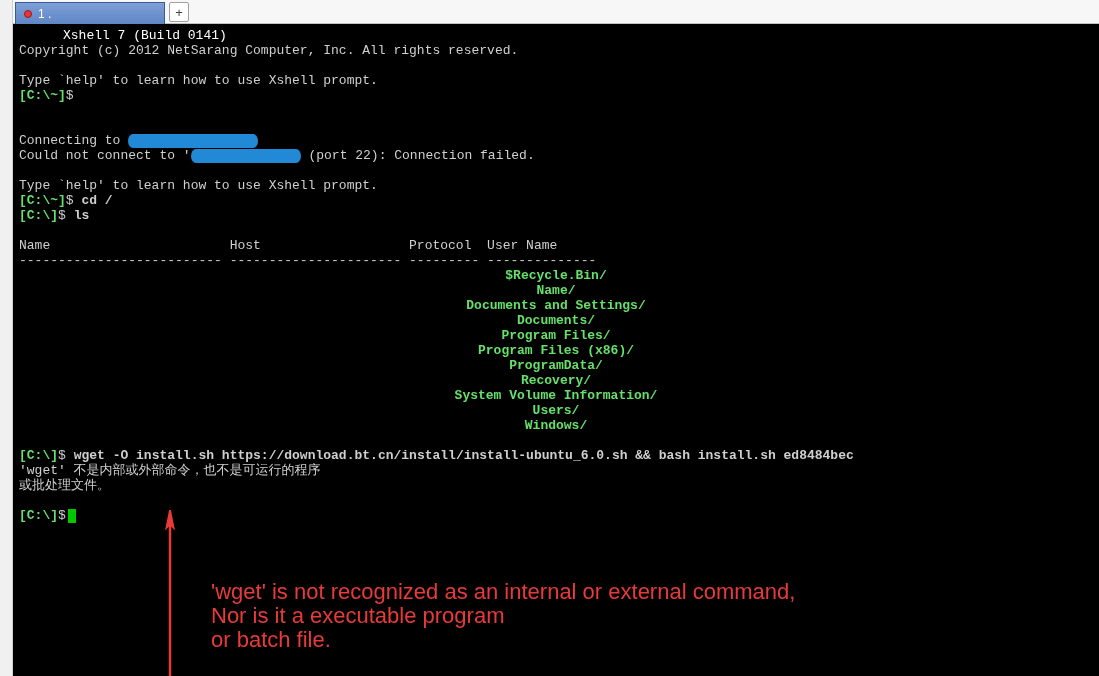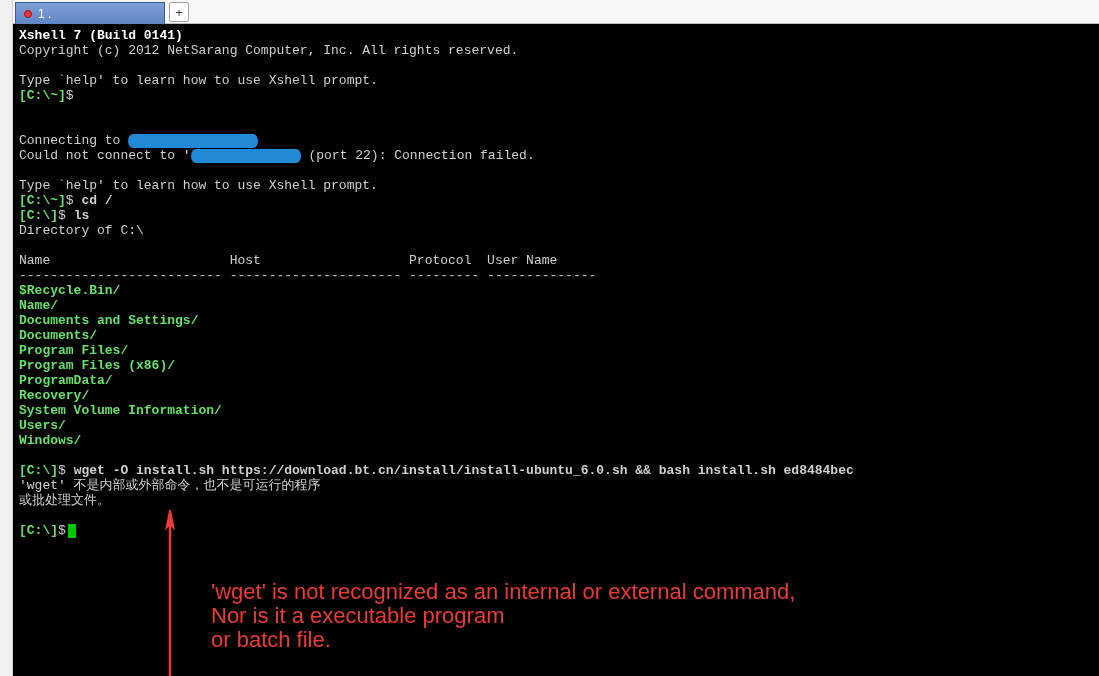--- a/index.html
+++ b/index.html
@@ -72,22 +72,22 @@
   }
   .terminal {
     flex: 1;
     background: #000000;
     color: #cfcfcf;
     padding: 4px 6px 6px 6px;
     position: relative;
     overflow: hidden;
   }
   .line { white-space: pre; line-height: 15px; font-family: Consolas, "Courier New", monospace; }
-  .bold { font-weight: bold; color: #ffffff; }
-  .dirlist { color: #66e06a; font-weight: bold; }
+  .bold { font-weight: normal; color: #ffffff; margin-left: 44px; }
+  .dirlist { color: #66e06a; font-weight: bold; text-align: center; }
   .prompt { color: #66e06a; font-weight: bold; }
   .dollar { color: #cfcfcf; font-weight: normal; }
   .cmd { color: #cfcfcf; font-weight: bold; }
   .cursor {
     display: inline-block;
     width: 8px; height: 14px;
     background: #00c800;
     vertical-align: text-bottom;
     margin-left: 2px;
   }
@@ -137,21 +137,20 @@
     <div class="line">Type `help' to learn how to use Xshell prompt.</div>
     <div class="line"><span class="prompt">[C:\~]</span><span class="dollar">$</span></div>
     <div class="line">&nbsp;</div>
     <div class="line">&nbsp;</div>
     <div class="line"><span>Connecting to </span><span class="redact" style="width:130px"></span></div>
     <div class="line"><span>Could not connect to '</span><span class="redact" style="width:110px"></span><span> (port 22): Connection failed.</span></div>
     <div class="line">&nbsp;</div>
     <div class="line">Type `help' to learn how to use Xshell prompt.</div>
     <div class="line"><span class="prompt">[C:\~]</span><span class="dollar">$</span><span class="cmd"> cd /</span></div>
     <div class="line"><span class="prompt">[C:\]</span><span class="dollar">$</span><span class="cmd"> ls</span></div>
-    <div class="line">Directory of C:\</div>
     <div class="line">&nbsp;</div>
     <div class="line">Name                       Host                   Protocol  User Name     </div>
     <div class="line">-------------------------- ---------------------- --------- --------------</div>
     <div class="line dirlist">$Recycle.Bin/</div>
     <div class="line dirlist">Name/</div>
     <div class="line dirlist">Documents and Settings/</div>
     <div class="line dirlist">Documents/</div>
     <div class="line dirlist">Program Files/</div>
     <div class="line dirlist">Program Files (x86)/</div>
     <div class="line dirlist">ProgramData/</div>

